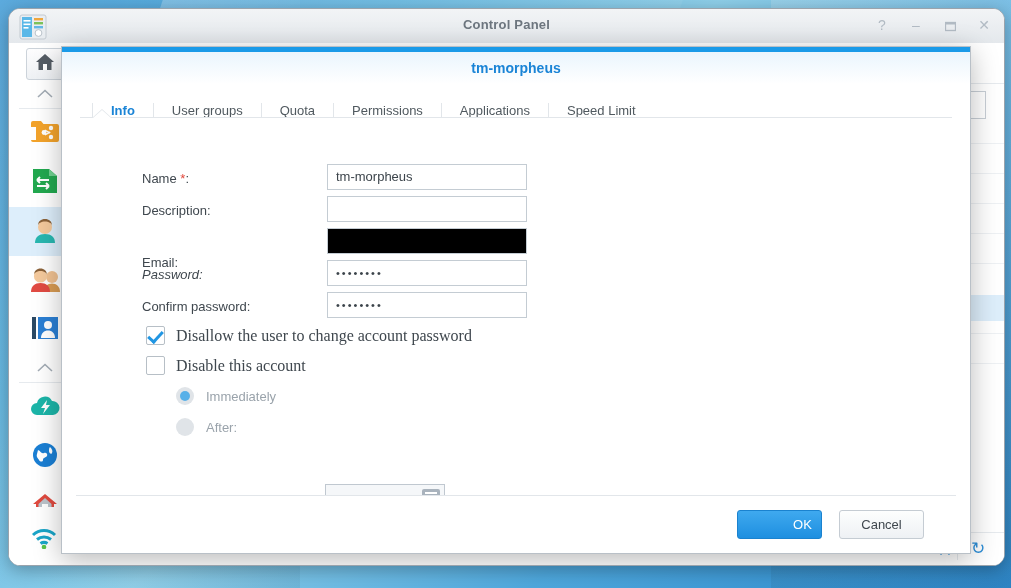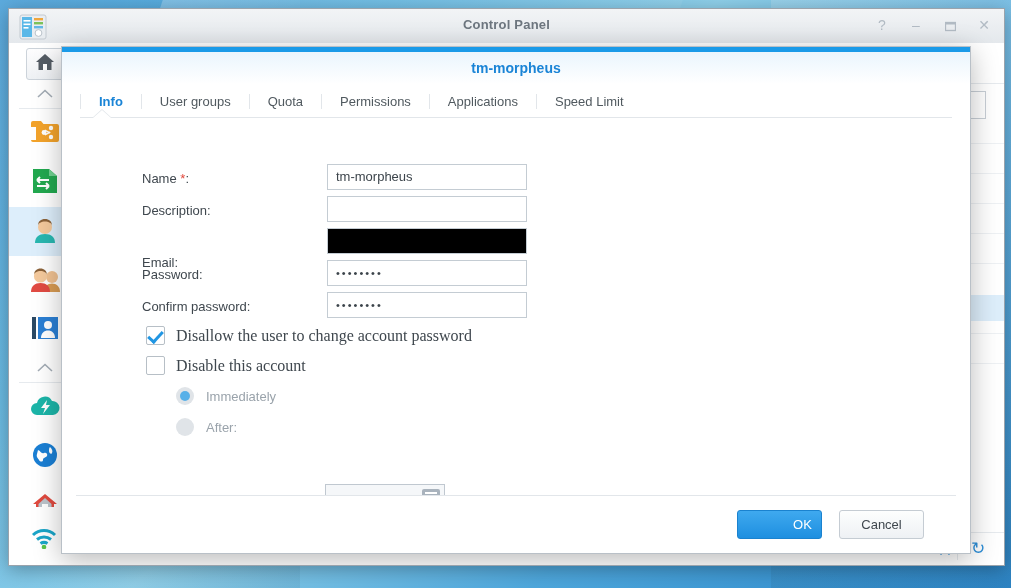--- a/index.html
+++ b/index.html
@@ -24,21 +24,21 @@
   .f4 { right:20px; top:120px; width:200px; height:300px;
         background: linear-gradient(30deg, rgba(255,255,255,0.22), rgba(255,255,255,0) 60%);
         transform: skewY(-12deg); }
 
   
   #cp-window {
     position: absolute; left: 8px; top: 8px;
     width: 995px; height: 556px;
     background: #ffffff;
     border: 1px solid #9aa3ac;
-    border-radius: 0;
+    border-radius: 12px;
     box-shadow: 0 4px 18px rgba(0,0,0,0.30);
     overflow: hidden;
   }
   #titlebar {
     height: 34px; position: relative;
     background: linear-gradient(to bottom, #f2f4f6 0%, #e4e8ec 100%);
     border-bottom: 1px solid #c9ced4;
   }
   #win-title {
     position:absolute; left:0; right:0; top:8px;
@@ -117,22 +117,22 @@
     overflow:hidden;
   }
   #dlg-topbar { height:5px; background:#1a9ae8; }
   #dlg-title {
     height: 32px; line-height: 32px; text-align:center;
     font-size: 14px; font-weight:bold; color:#1a84d6;
     background: linear-gradient(to bottom,#eaf5fd,#ffffff);
   }
   #tabs {
     height: 34px; position: relative;
-    display:flex; align-items:center;
-    padding-left: 18px;
+    display:flex; align-items:flex-end;
+    padding-left: 30px;
   }
   .tab {
     display:flex; align-items:center; padding: 0 18px;
     font-size: 13px; color:#50595f;
     border-left:1px solid #e2e6ea;
     position:relative;
   }
   .tab:last-child { border-right:1px solid #e2e6ea; }
   .tab.active { color:#1a84d6; font-weight:bold; }
   #tabs-underline {
@@ -459,21 +459,21 @@
       <div class="frow" style="left:80px; top:78px;">
         <span class="flabel">Description:</span>
       </div>
       <div class="finput" style="top:78px;" placeholder=""></div>
 
       <div class="frow" style="left:80px; top:110px;margin-top:20px;">
         <span class="flabel">Email:</span>
       </div>
       <div class="finput redacted" style="top:110px;"></div>
 
-      <div class="frow" style="left:80px; top:142px;">
+      <div class="frow" style="left:80px; top:142px;font-style:italic;">
         <span class="flabel">Password:</span>
       </div>
       <div class="finput pw" style="top:142px;">••••••••</div>
 
       <div class="frow" style="left:80px; top:174px;">
         <span class="flabel">Confirm password:</span>
       </div>
       <div class="finput pw" style="top:174px;">••••••••</div>
 
       <div class="cbrow" style="left:84px; top:208px;">

